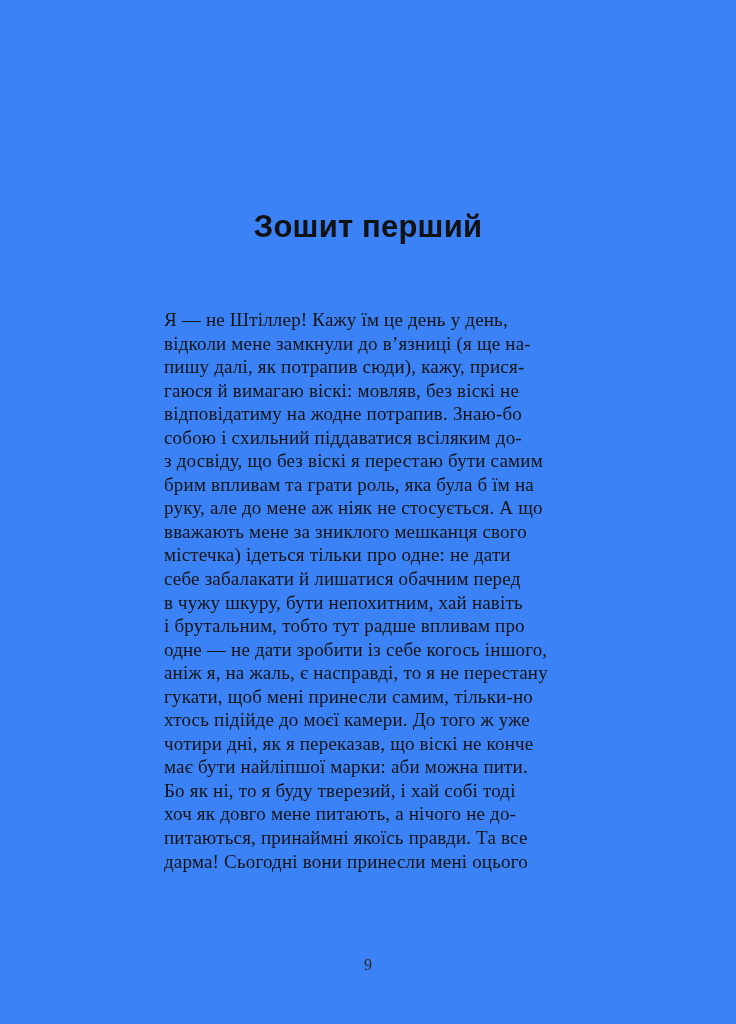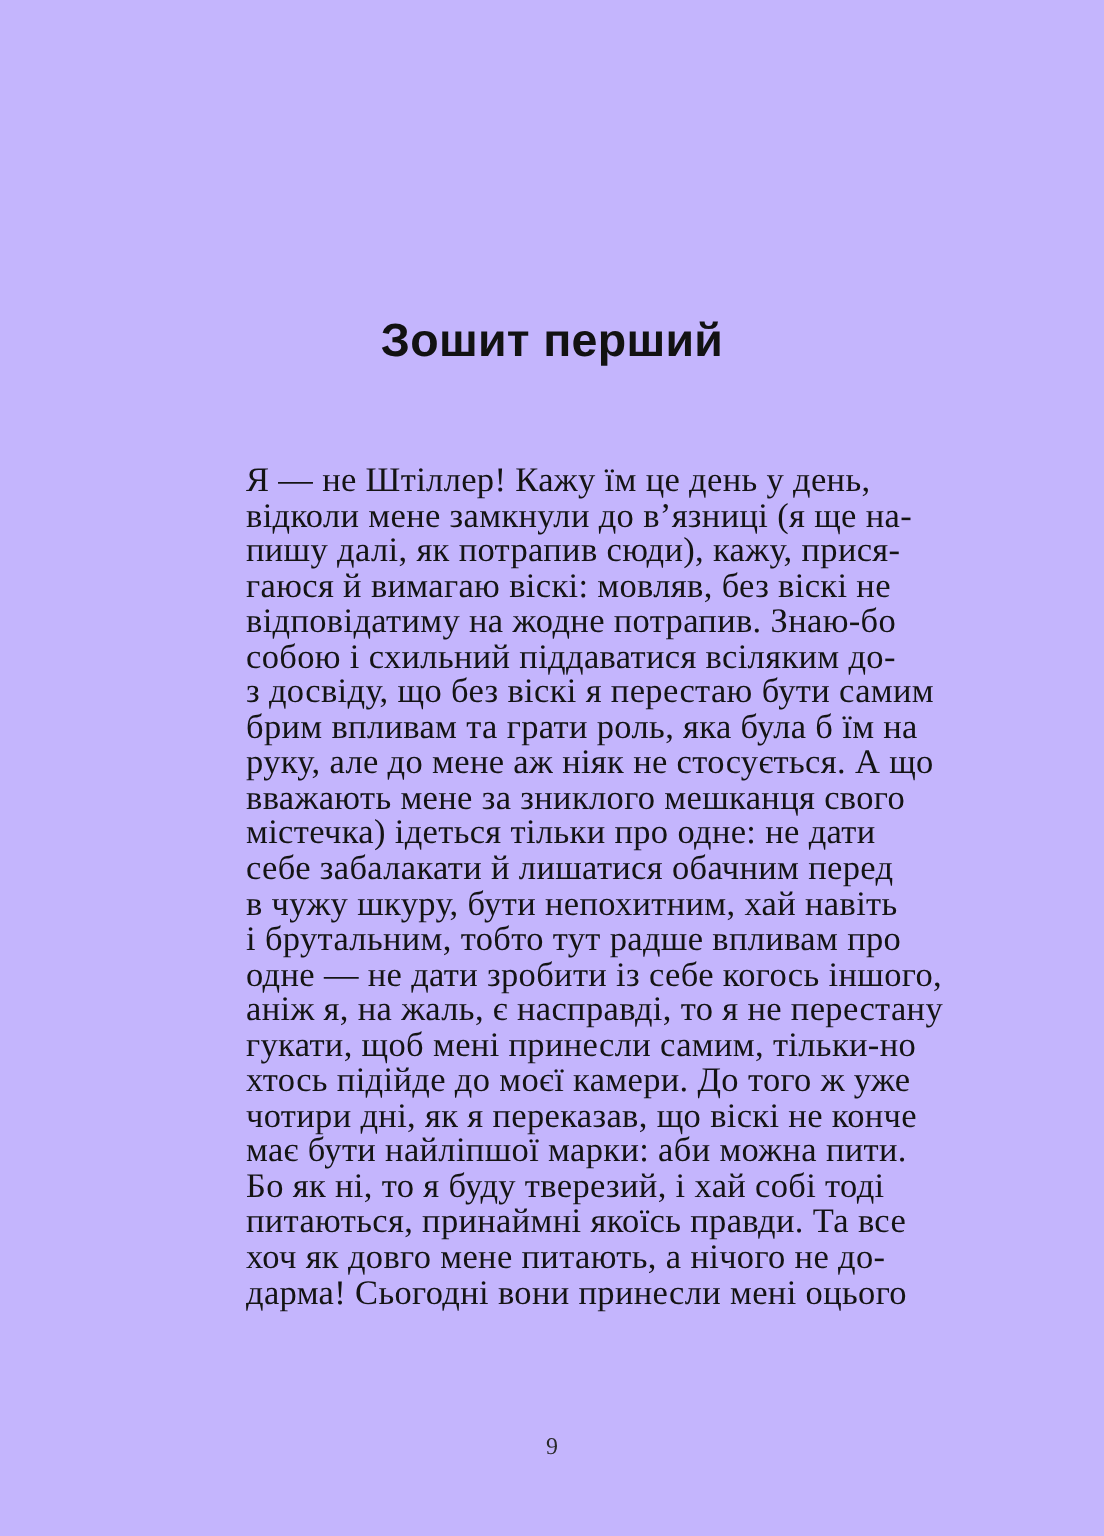--- a/index.html
+++ b/index.html
@@ -6,21 +6,21 @@
   html, body {
     margin: 0;
     padding: 0;
     background: #ffffff;
   }
 
   .page {
     position: relative;
     width: 736px;
     height: 1024px;
-    background: #c4b5fd;
+    background: #3b82f6;
     overflow: hidden;
     font-family: "Liberation Serif", "DejaVu Serif", serif;
     color: #1a1a1a;
   }
 
   
   .chapter-title {
     position: absolute;
     left: 0;
     top: 186px;
@@ -38,21 +38,21 @@
   
   .text-block {
     position: absolute;
     left: 164px;
     top: 308px;
     width: 407px;
   }
 
   .body-line {
     display: block;
-    font-size: 23px;
+    font-size: 19px;
     line-height: 23.55px;
     color: #141414;
     white-space: nowrap;
     letter-spacing: 0.01em;
   }
 
   
   .folio {
     position: absolute;
     left: 0;
@@ -86,20 +86,20 @@
     <span class="body-line">себе забалакати й лишатися обачним перед</span>
     <span class="body-line">в чужу шкуру, бути непохитним, хай навіть</span>
     <span class="body-line">і брутальним, тобто тут радше впливам про</span>
     <span class="body-line">одне — не дати зробити із себе когось іншого,</span>
     <span class="body-line">аніж я, на жаль, є насправді, то я не перестану</span>
     <span class="body-line">гукати, щоб мені принесли самим, тільки-но</span>
     <span class="body-line">хтось підійде до моєї камери. До того ж уже</span>
     <span class="body-line">чотири дні, як я переказав, що віскі не конче</span>
     <span class="body-line">має бути найліпшої марки: аби можна пити.</span>
     <span class="body-line">Бо як ні, то я буду тверезий, і хай собі тоді</span>
+    <span class="body-line">хоч як довго мене питають, а нічого не до-</span>
     <span class="body-line">питаються, принаймні якоїсь правди. Та все</span>
-    <span class="body-line">хоч як довго мене питають, а нічого не до-</span>
     <span class="body-line">дарма! Сьогодні вони принесли мені оцього</span>
   </div>
 
   <div class="folio">9</div>
 
 </div>
 
 </body></html>

